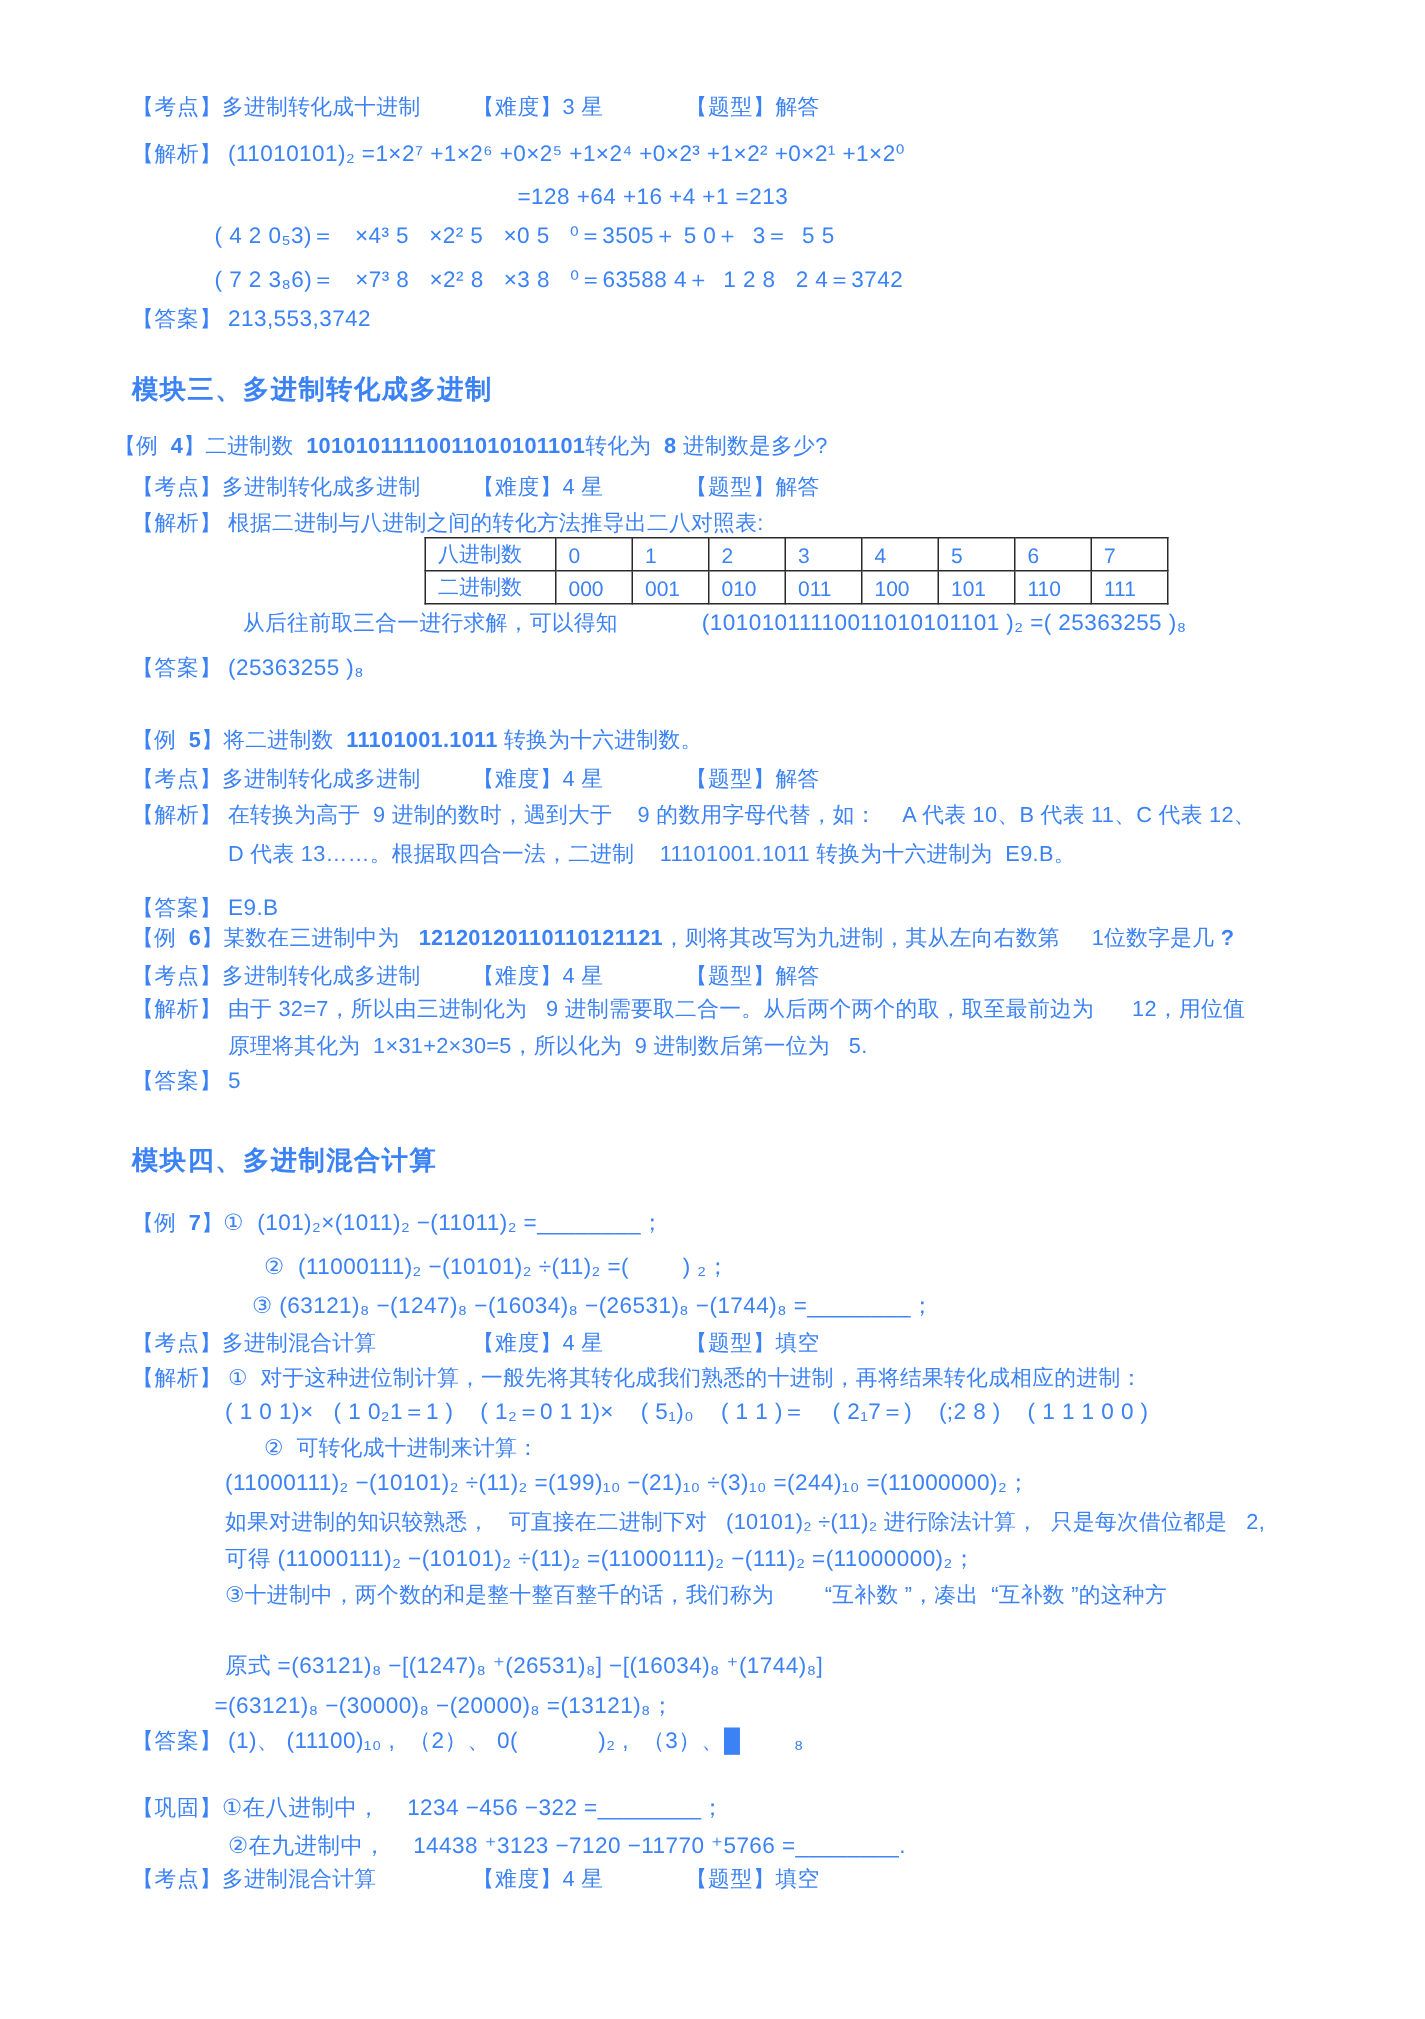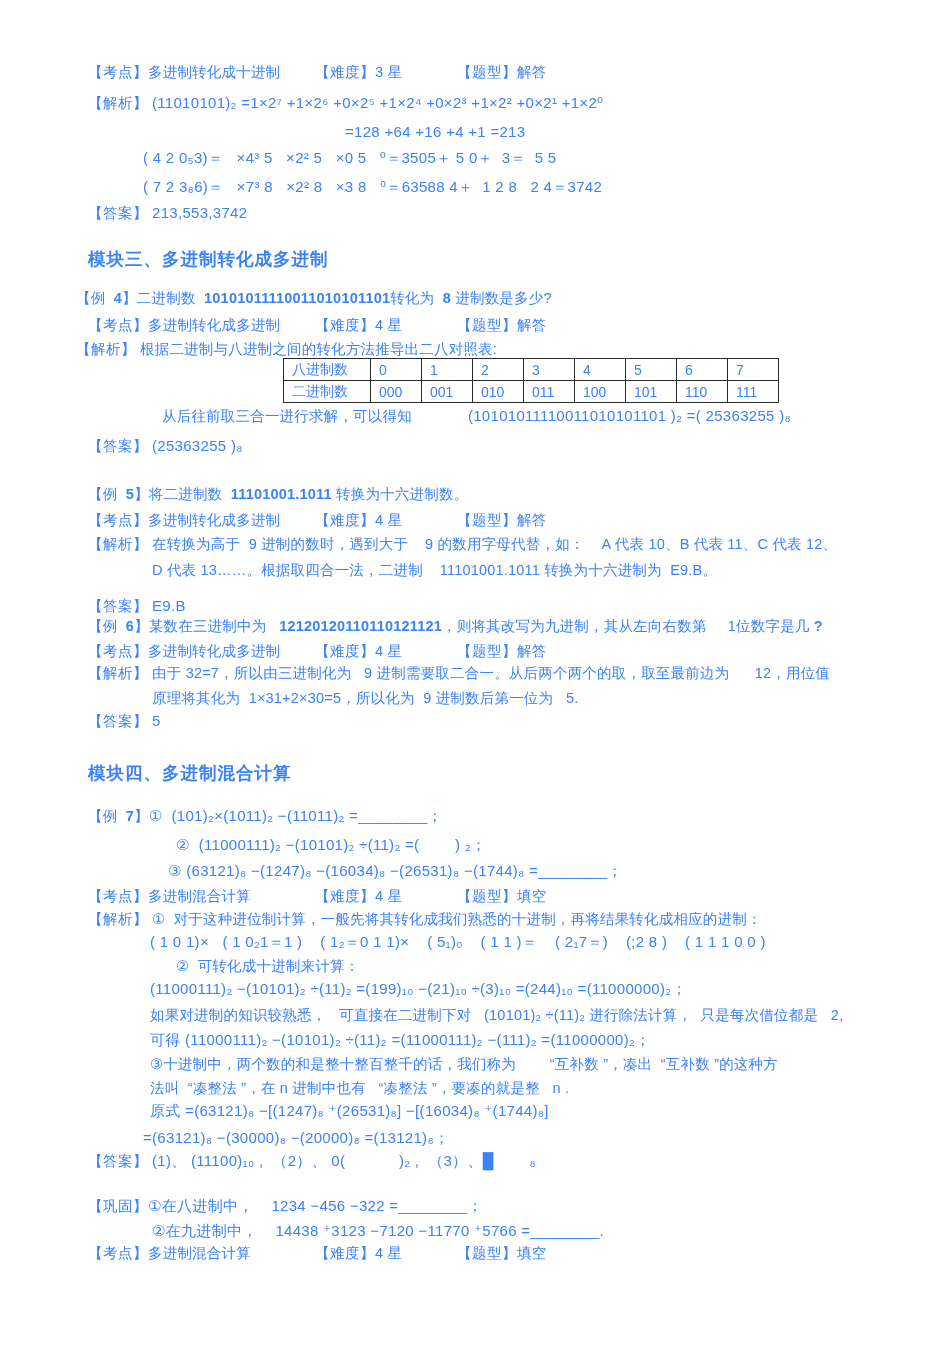--- a/index.html
+++ b/index.html
@@ -58,21 +58,21 @@
   <div class="line formula" style="top:177px;left:143px;">( 7 2 3₈6)＝   ×7³ 8   ×2² 8   ×3 8   ⁰＝63588 4＋  1 2 8   2 4＝3742</div>
 
   <div class="line" style="top:203px;left:88px;"><span class="lbl indent-label">【答案】</span><span class="formula">213,553,3742</span></div>
 
   <div class="line mod-title" style="top:249px;left:88px;">模块三、多进制转化成多进制</div>
 
   <div class="line" style="top:288px;left:76px;"><span><span>【例  </span><span class="bold">4</span><span>】</span></span><span>二进制数  </span><span class="bold">10101011110011010101101</span><span>转化为  </span><span class="bold">8</span><span> 进制数是多少?</span></div>
 
   <div class="line meta" style="top:315px;left:88px;"><span class="lbl">【考点】</span><span class="v1">多进制转化成多进制</span><span class="lbl">【难度】</span><span class="v2">4 星</span><span class="lbl">【题型】</span><span>解答</span></div>
 
-  <div class="line" style="top:339px;left:76px;"><span class="lbl indent-label">【解析】</span><span>根据二进制与八进制之间的转化方法推导出二八对照表:</span></div>
+  <div class="line" style="top:339px;left:88px;"><span class="lbl indent-label">【解析】</span><span>根据二进制与八进制之间的转化方法推导出二八对照表:</span></div>
 
   <table class="conv-table">
     <tbody>
         <tr>
       <td class="c-head">八进制数</td>
       <td class="c-val">0</td>
       <td class="c-val">1</td>
       <td class="c-val">2</td>
       <td class="c-val">3</td>
       <td class="c-val">4</td>
@@ -135,21 +135,20 @@
   <div class="line" style="top:956px;left:176px;">②  可转化成十进制来计算：</div>
 
   <div class="line formula" style="top:979px;left:150px;">(11000111)₂ −(10101)₂ ÷(11)₂ =(199)₁₀ −(21)₁₀ ÷(3)₁₀ =(244)₁₀ =(11000000)₂；</div>
 
   <div class="line" style="top:1005px;left:150px;">如果对进制的知识较熟悉，   可直接在二进制下对   (10101)₂ ÷(11)₂ 进行除法计算，  只是每次借位都是   2,</div>
 
   <div class="line formula" style="top:1030px;left:150px;">可得 (11000111)₂ −(10101)₂ ÷(11)₂ =(11000111)₂ −(111)₂ =(11000000)₂；</div>
 
   <div class="line" style="top:1054px;left:150px;">③十进制中，两个数的和是整十整百整千的话，我们称为        “互补数 ”，凑出  “互补数 ”的这种方</div>
 
-  <div class="line" style="top:1078px;left:150px;">法叫  “凑整法 ”，在 n 进制中也有   “凑整法 ”，要凑的就是整   n .</div>
 
   <div class="line formula" style="top:1101px;left:150px;">原式 =(63121)₈ −[(1247)₈ ⁺(26531)₈] −[(16034)₈ ⁺(1744)₈]</div>
 
   <div class="line formula" style="top:1128px;left:143px;">=(63121)₈ −(30000)₈ −(20000)₈ =(13121)₈；</div>
 
   <div class="line" style="top:1151px;left:88px;"><span class="lbl indent-label">【答案】</span><span class="formula">(1)、 (11100)₁₀ ,  （2）、 0(            )₂ ,  （3）、█        ₈</span></div>
 
   <div class="line" style="top:1196px;left:88px;"><span class="lbl">【巩固】</span><span class="formula">①在八进制中，    1234 −456 −322 =________；</span></div>
 
   <div class="line formula" style="top:1221px;left:152px;">②在九进制中，    14438 ⁺3123 −7120 −11770 ⁺5766 =________.</div>

